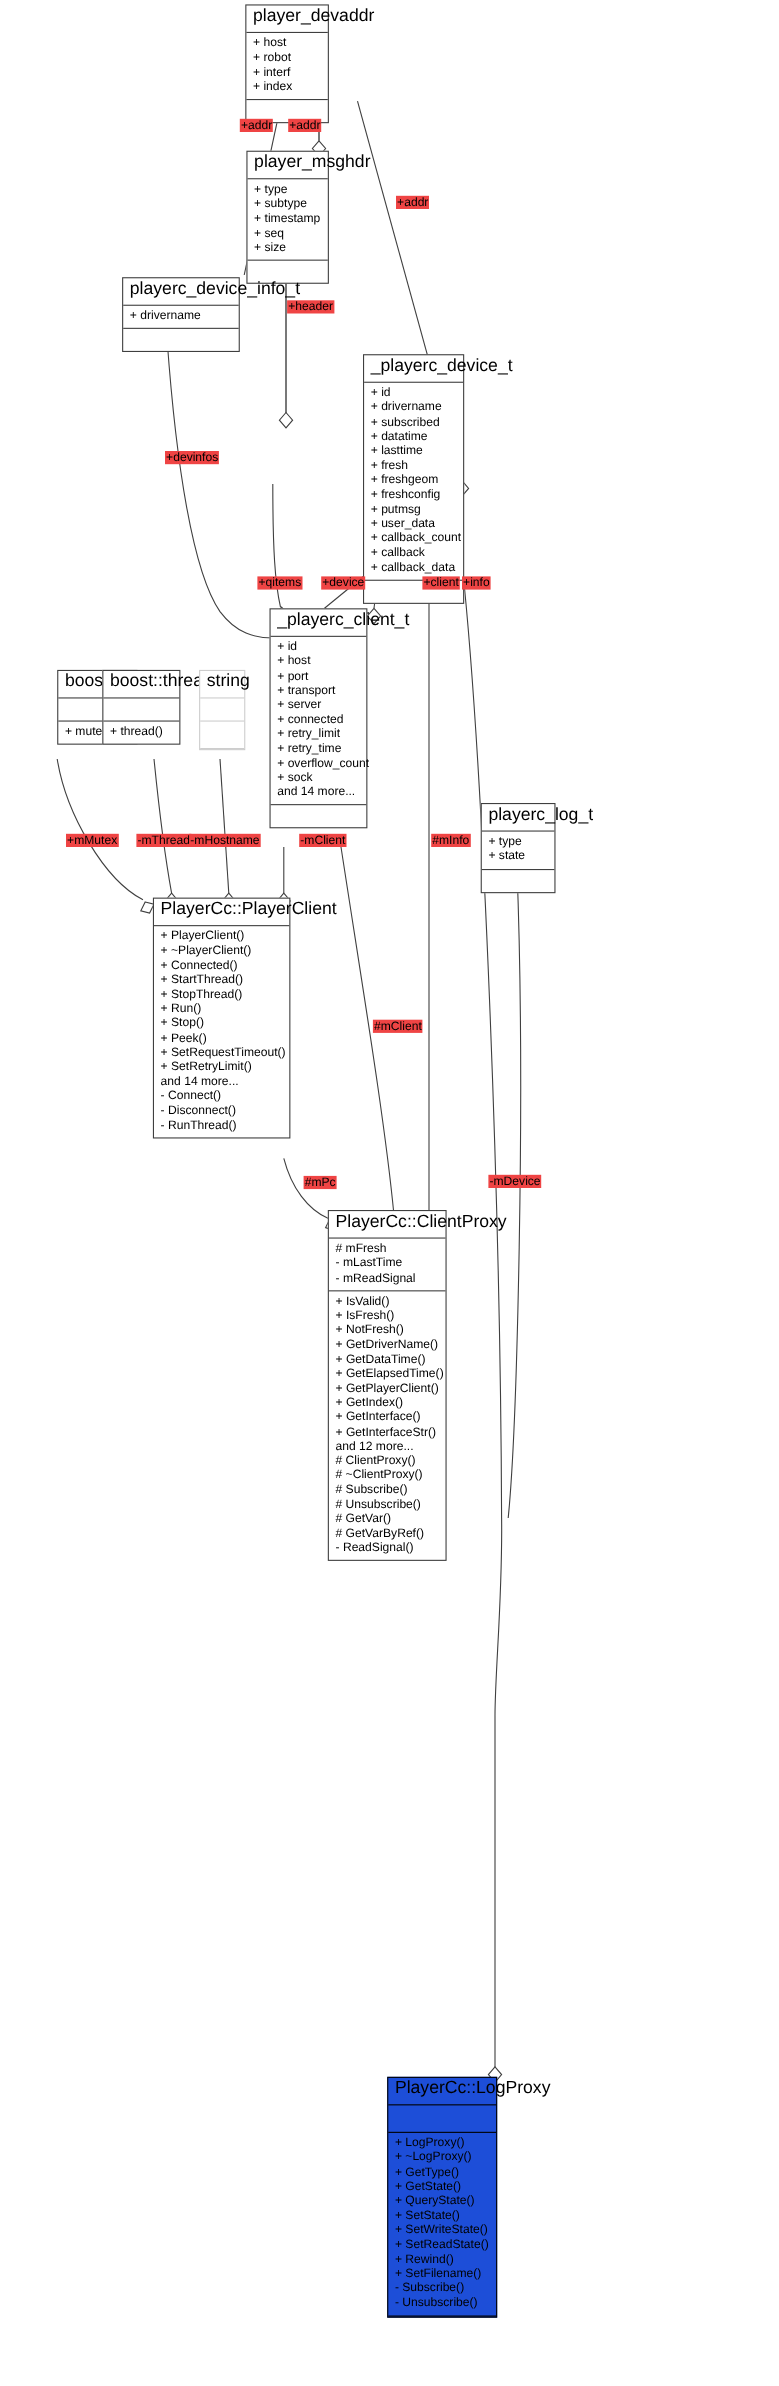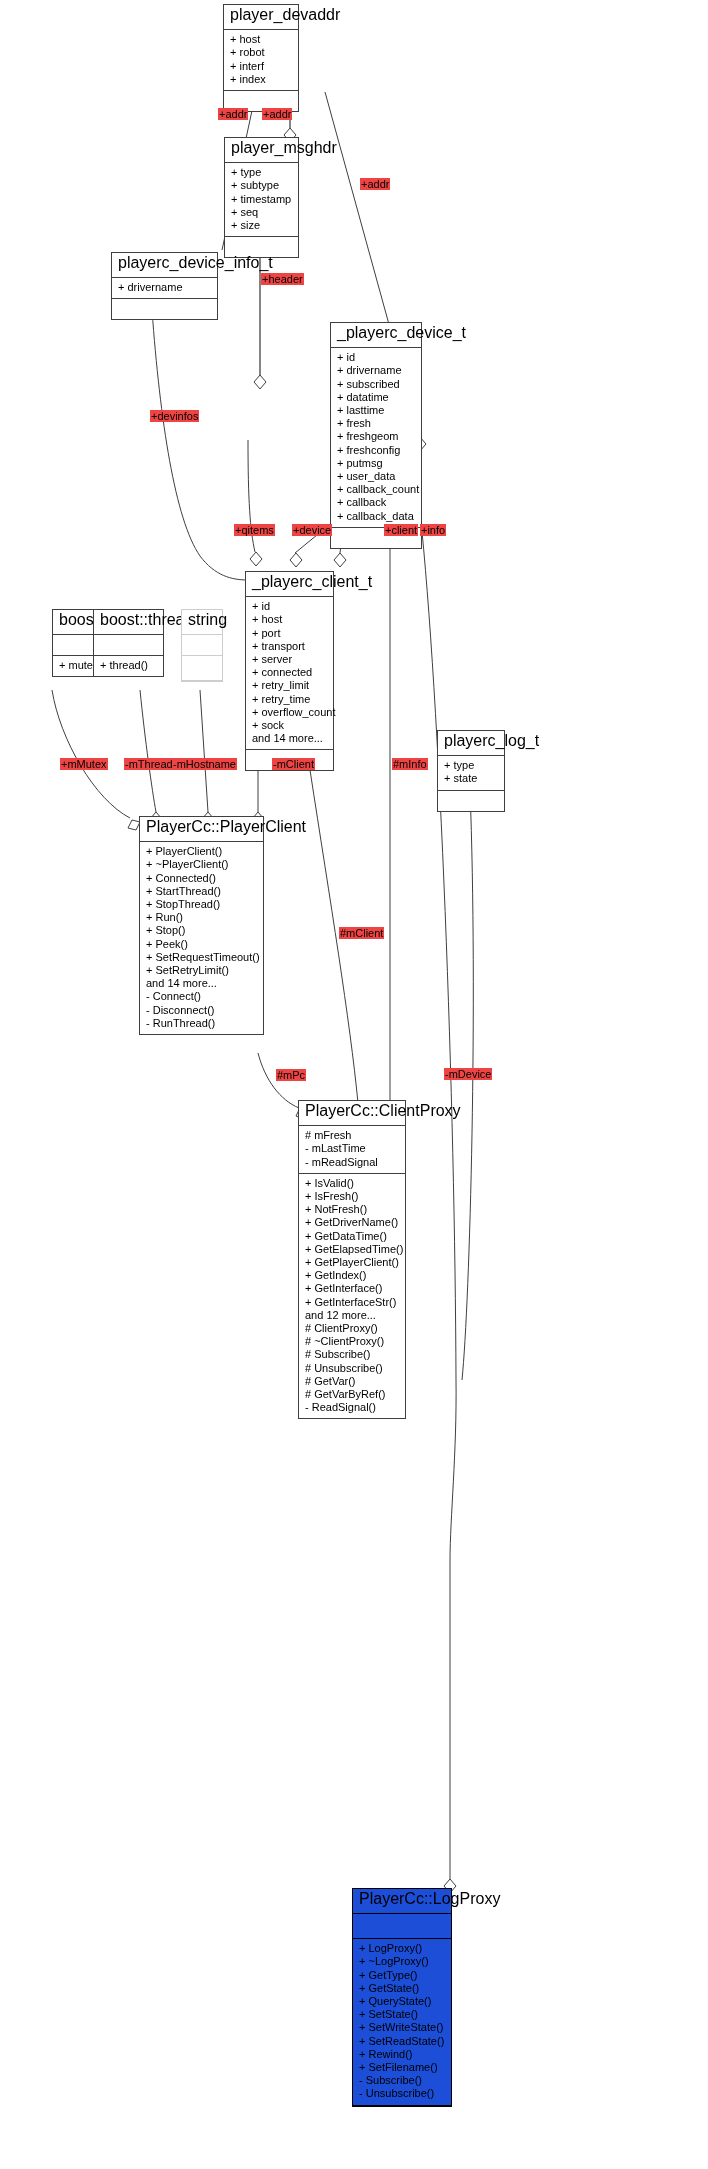--- a/index.html
+++ b/index.html
@@ -180,21 +180,21 @@
       <div class="uml-row">+ putmsg</div>
       <div class="uml-row">+ user_data</div>
       <div class="uml-row">+ callback_count</div>
       <div class="uml-row">+ callback</div>
       <div class="uml-row">+ callback_data</div>
     </div>
     <div class="uml-compartment empty last"></div>
   </div>
 
 
-  <div class="uml-box" style="left:245px; top:571px; width:89px;">
+  <div class="uml-box" style="left:245px; top:553px; width:89px;">
     <div class="uml-title">_playerc_client_t</div>
     <div class="uml-compartment">
       <div class="uml-row">+ id</div>
       <div class="uml-row">+ host</div>
       <div class="uml-row">+ port</div>
       <div class="uml-row">+ transport</div>
       <div class="uml-row">+ server</div>
       <div class="uml-row">+ connected</div>
       <div class="uml-row">+ retry_limit</div>
       <div class="uml-row">+ retry_time</div>

